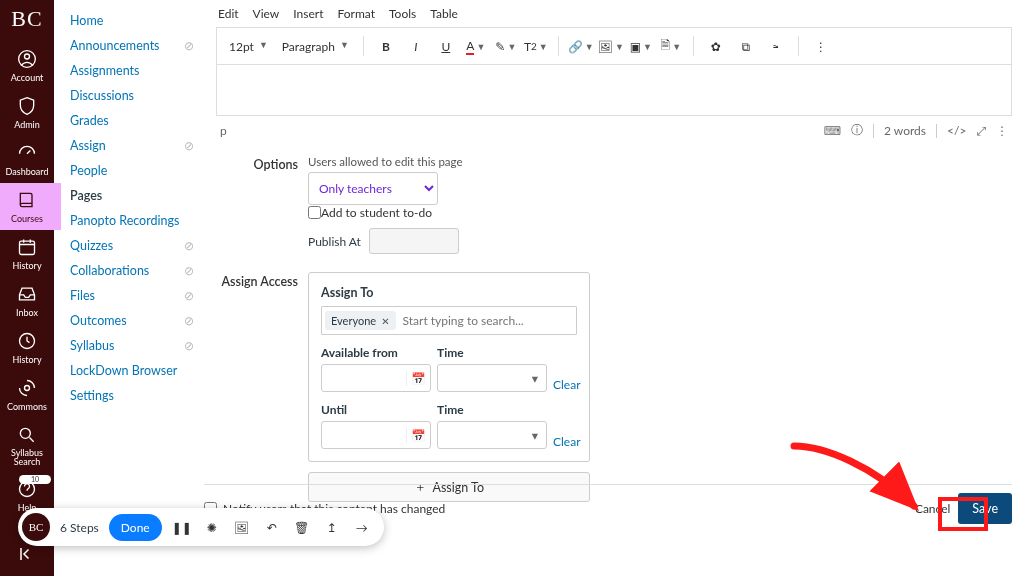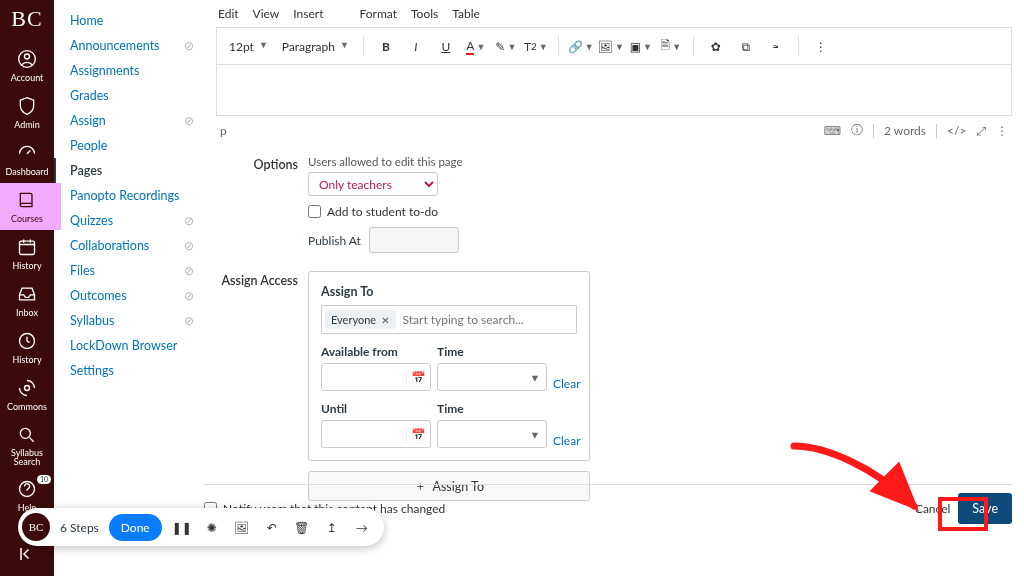--- a/index.html
+++ b/index.html
@@ -5,21 +5,21 @@
 *{box-sizing:border-box;margin:0;padding:0;font-family:"Lato","Helvetica Neue",Arial,sans-serif}
 body{background:#fff;color:#2D3B45;overflow:hidden;width:1024px;height:576px;position:relative}
 
 
 .gnav{position:absolute;left:0;top:0;width:54px;height:576px;background:#3b0b0b;display:flex;flex-direction:column;align-items:center;padding-top:6px;z-index:5}
 .gnav .logo{color:#fff;font-family:Georgia,serif;font-size:22px;letter-spacing:1px;margin-bottom:10px}
 .gnav .item{width:68px;display:flex;flex-direction:column;align-items:center;justify-content:center;padding:6px 0;color:#fff;font-size:9px;cursor:pointer;position:relative}
 .gnav .item.active{background:#f0abfc;color:#3b0b0b}
 .gnav .icon{width:22px;height:22px;display:flex;align-items:center;justify-content:center;margin-bottom:2px}
 .gnav .icon svg{stroke:currentColor;fill:none;stroke-width:1.6}
-.gnav .badge{position:absolute;top:3px;right:10px;background:#fff;color:#333;border-radius:8px;font-size:7px;padding:1px 3px;line-height:1}
+.gnav .badge{position:absolute;top:3px;right:10px;background:#fff;color:#333;border-radius:8px;font-size:7px;padding:1px 12px;line-height:1}
 .gnav .collapse{margin-top:auto;margin-bottom:10px;color:#fff;cursor:pointer}
 
 
 .cnav{position:absolute;left:54px;top:0;width:150px;height:576px;padding:8px 0;font-size:12.5px}
 .cnav .row{display:flex;align-items:center;justify-content:space-between;padding:5px 10px 5px 14px;color:#0374B5;cursor:pointer;border-left:2px solid transparent}
 .cnav .row.active{color:#2D3B45;font-weight:600;border-left:2px solid #2D3B45}
 .cnav .eye{color:#bbb;font-size:12px}
 
 
 .main{position:absolute;left:204px;top:0;right:0;padding:0 12px 80px;height:576px;overflow:hidden}
@@ -30,22 +30,22 @@
 .toolbar .sep{width:1px;height:20px;background:#ddd;margin:0 4px}
 .editor{border:1px solid #ddd;height:52px;background:#fff}
 .status{display:flex;align-items:center;justify-content:space-between;padding:6px 4px;font-size:12px;color:#666}
 .status .right{display:flex;align-items:center;gap:10px}
 .status .vsep{width:1px;height:14px;background:#ccc}
 
 .opts{display:flex;margin-top:10px;font-size:12.5px}
 .opts .lbl{width:92px;text-align:right;padding-right:10px;font-weight:600;color:#333;padding-top:2px}
 .opts .body{flex:1}
 .hint{color:#555;font-size:11.5px;margin-bottom:4px}
-select.wide{width:130px;height:24px;border:1px solid #ccc;border-radius:3px;padding:0 6px;background:#fff;font-size:12px;color:#be185d}
-.chk{display:flex;align-items:center;gap:6px;margin-top:8px;color:#333;font-size:12px}
+select.wide{width:130px;height:33px;border:1px solid #ccc;border-radius:3px;padding:0 6px;background:#fff;font-size:12px;color:#6d28d9}
+.chk{display:flex;align-items:center;margin-top:0;color:#333;font-size:12px}
 .pubrow{display:flex;align-items:center;gap:8px;margin-top:8px;font-size:12px}
 .pubrow input{height:26px;width:90px;border:1px solid #ccc;background:#f5f5f5;border-radius:3px}
 
 .assign{margin-top:18px}
 .card{border:1px solid #ccc;border-radius:3px;width:282px;padding:12px}
 .card h4{font-size:12.5px;font-weight:700;margin-bottom:6px}
 .pillbox{border:1px solid #ccc;border-radius:1px;display:flex;align-items:center;padding:3px;gap:4px}
 .pill{background:#eef1f3;border-radius:3px;padding:3px 6px;font-size:11px;display:flex;align-items:center;gap:5px}
 .pill .x{cursor:pointer;color:#555;font-size:10px}
 .pillbox input{border:none;outline:none;flex:1;font-size:12px;padding:3px;color:#888}
@@ -186,20 +186,23 @@
       <span>Home</span>
     </div>
     <div class="row">
       <span>Announcements</span>
       <span class="eye">⊘</span>
     </div>
     <div class="row">
       <span>Assignments</span>
     </div>
     <div class="row">
+      <span>Discussions</span>
+    </div>
+    <div class="row">
       <span>Grades</span>
     </div>
     <div class="row">
       <span>Assign</span>
       <span class="eye">⊘</span>
     </div>
     <div class="row">
       <span>People</span>
     </div>
     <div class="row active">
@@ -234,21 +237,21 @@
     <div class="row">
       <span>Settings</span>
     </div>
   </div>
 
 <div class="main">
   <div class="tmenu" id="tmenu">
       <span style="cursor: pointer;">Edit</span>
       <span style="cursor: pointer;">View</span>
       <span style="cursor: pointer;">Insert</span>
-      <span style="cursor: pointer; margin-left: 22px;">Format</span>
+      <span style="cursor: pointer;">Format</span>
       <span style="cursor: pointer;">Tools</span>
       <span style="cursor: pointer;">Table</span>
     </div>
 
   <div class="toolbar">
     <span class="sel">
         <span>12pt</span>
         <span class="caret">▼</span>
       </span>
     <span class="sel">

